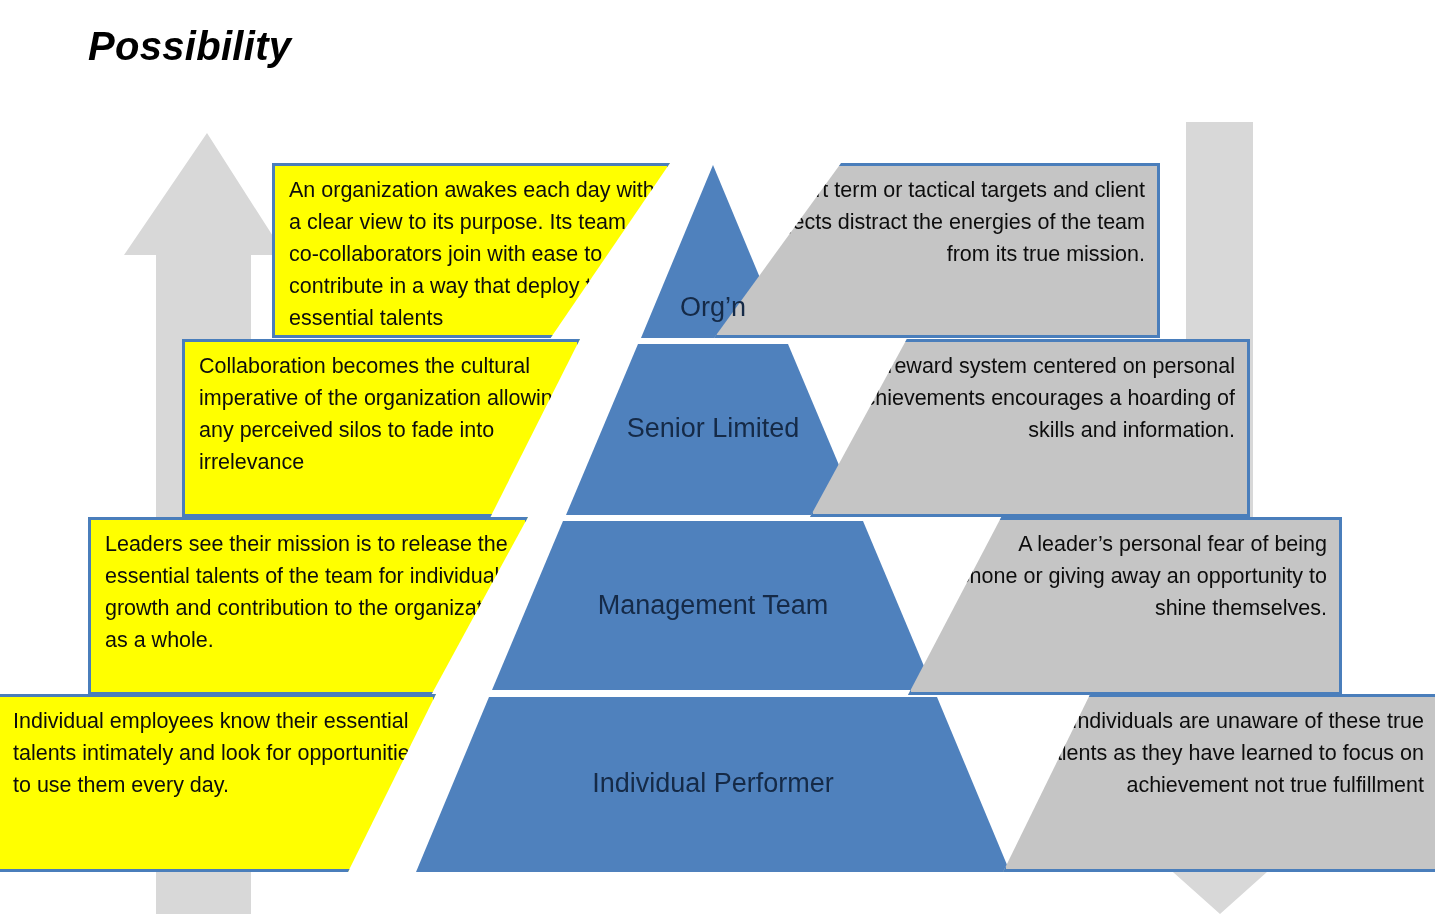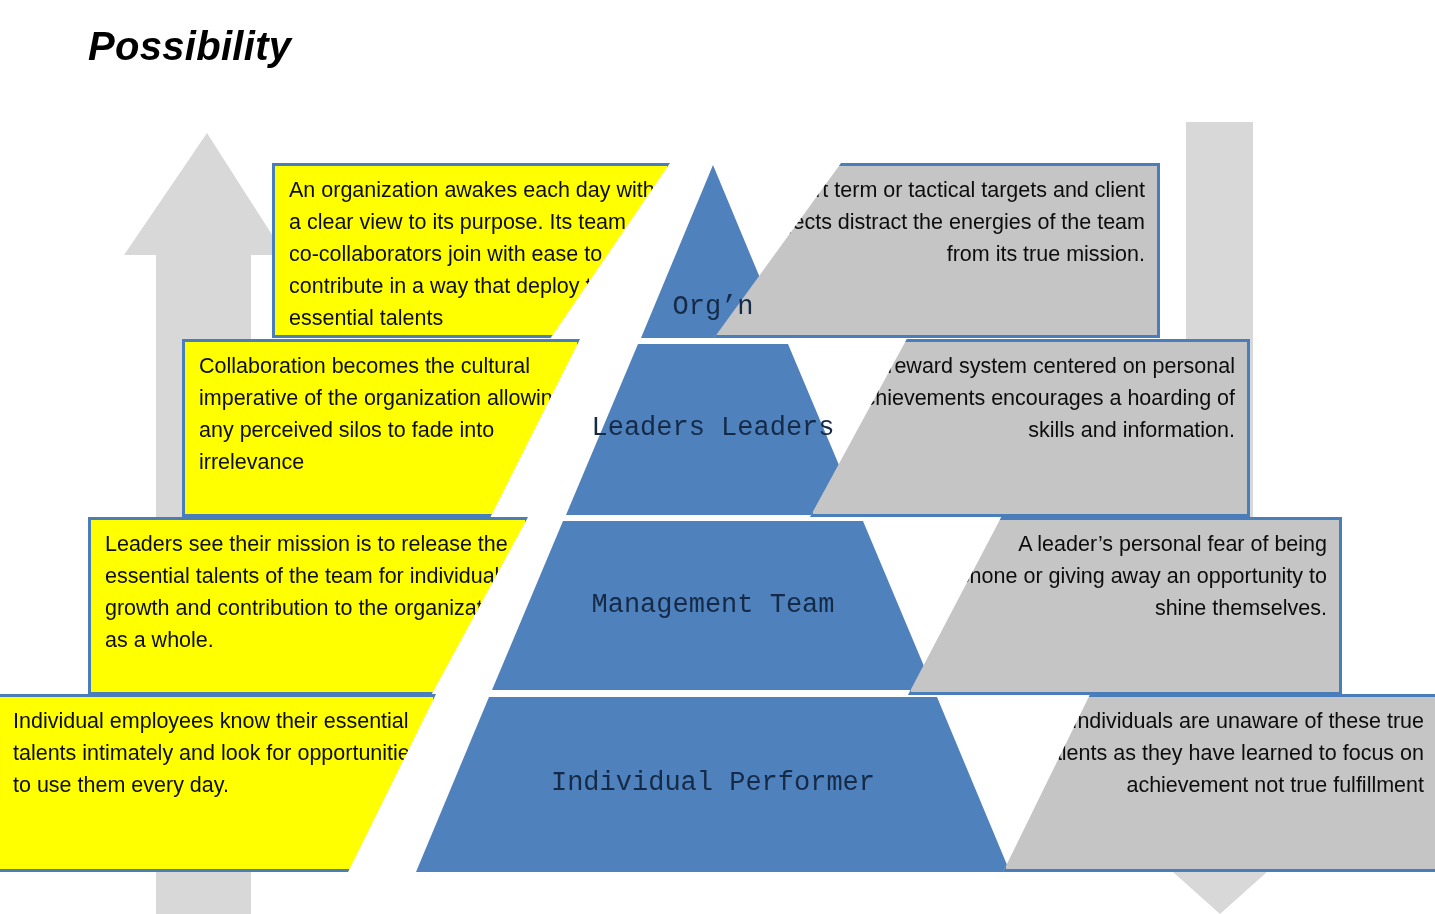--- a/index.html
+++ b/index.html
@@ -30,21 +30,20 @@
 
   
   .pyr-svg{position:absolute;left:0;top:0;width:1435px;height:914px;}
   .pyr-label{
     position:absolute;
     color:#152a47;
     font-size:27px;
     text-align:center;
     white-space:nowrap;
     transform:translateX(-50%);
-    font-family:Liberation Mono, monospace;
   }
   #pyr-label-0{left:713px;top:292px;}
   #pyr-label-1{left:713px;top:413px;}
   #pyr-label-2{left:713px;top:590px;}
   #pyr-label-3{left:713px;top:768px;}
 
   
   .box{
     position:absolute;
     box-sizing:border-box;
@@ -109,17 +108,17 @@
   <div class="box yellow" id="box-y-1">Collaboration becomes the cultural imperative of the organization allowing any perceived silos to fade into irrelevance</div>
   <div class="box yellow" id="box-y-2">Leaders see their mission is to release the essential talents of the team for individual growth and contribution to the organization as a whole.</div>
   <div class="box yellow" id="box-y-3">Individual employees know their essential talents intimately and look for opportunities to use them every day.</div>
 
   <div class="box gray" id="box-g-0">Short term or tactical targets and client projects distract the energies of the team from its true mission.</div>
   <div class="box gray" id="box-g-1">A reward system centered on personal achievements encourages a hoarding of skills and information.</div>
   <div class="box gray" id="box-g-2">A leader’s personal fear of being outshone or giving away an opportunity to shine themselves.</div>
   <div class="box gray" id="box-g-3">Individuals are unaware of these true talents as they have learned to focus on achievement not true fulfillment</div>
 
   <div class="pyr-label" id="pyr-label-0">Org’n</div>
-  <div class="pyr-label" id="pyr-label-1">Leaders Leaders</div>
+  <div class="pyr-label" id="pyr-label-1">Senior Limited</div>
   <div class="pyr-label" id="pyr-label-3">Individual Performer</div>
   <div class="pyr-label" id="pyr-label-2">Management Team</div>
 
 </div>
 
 </body></html>

